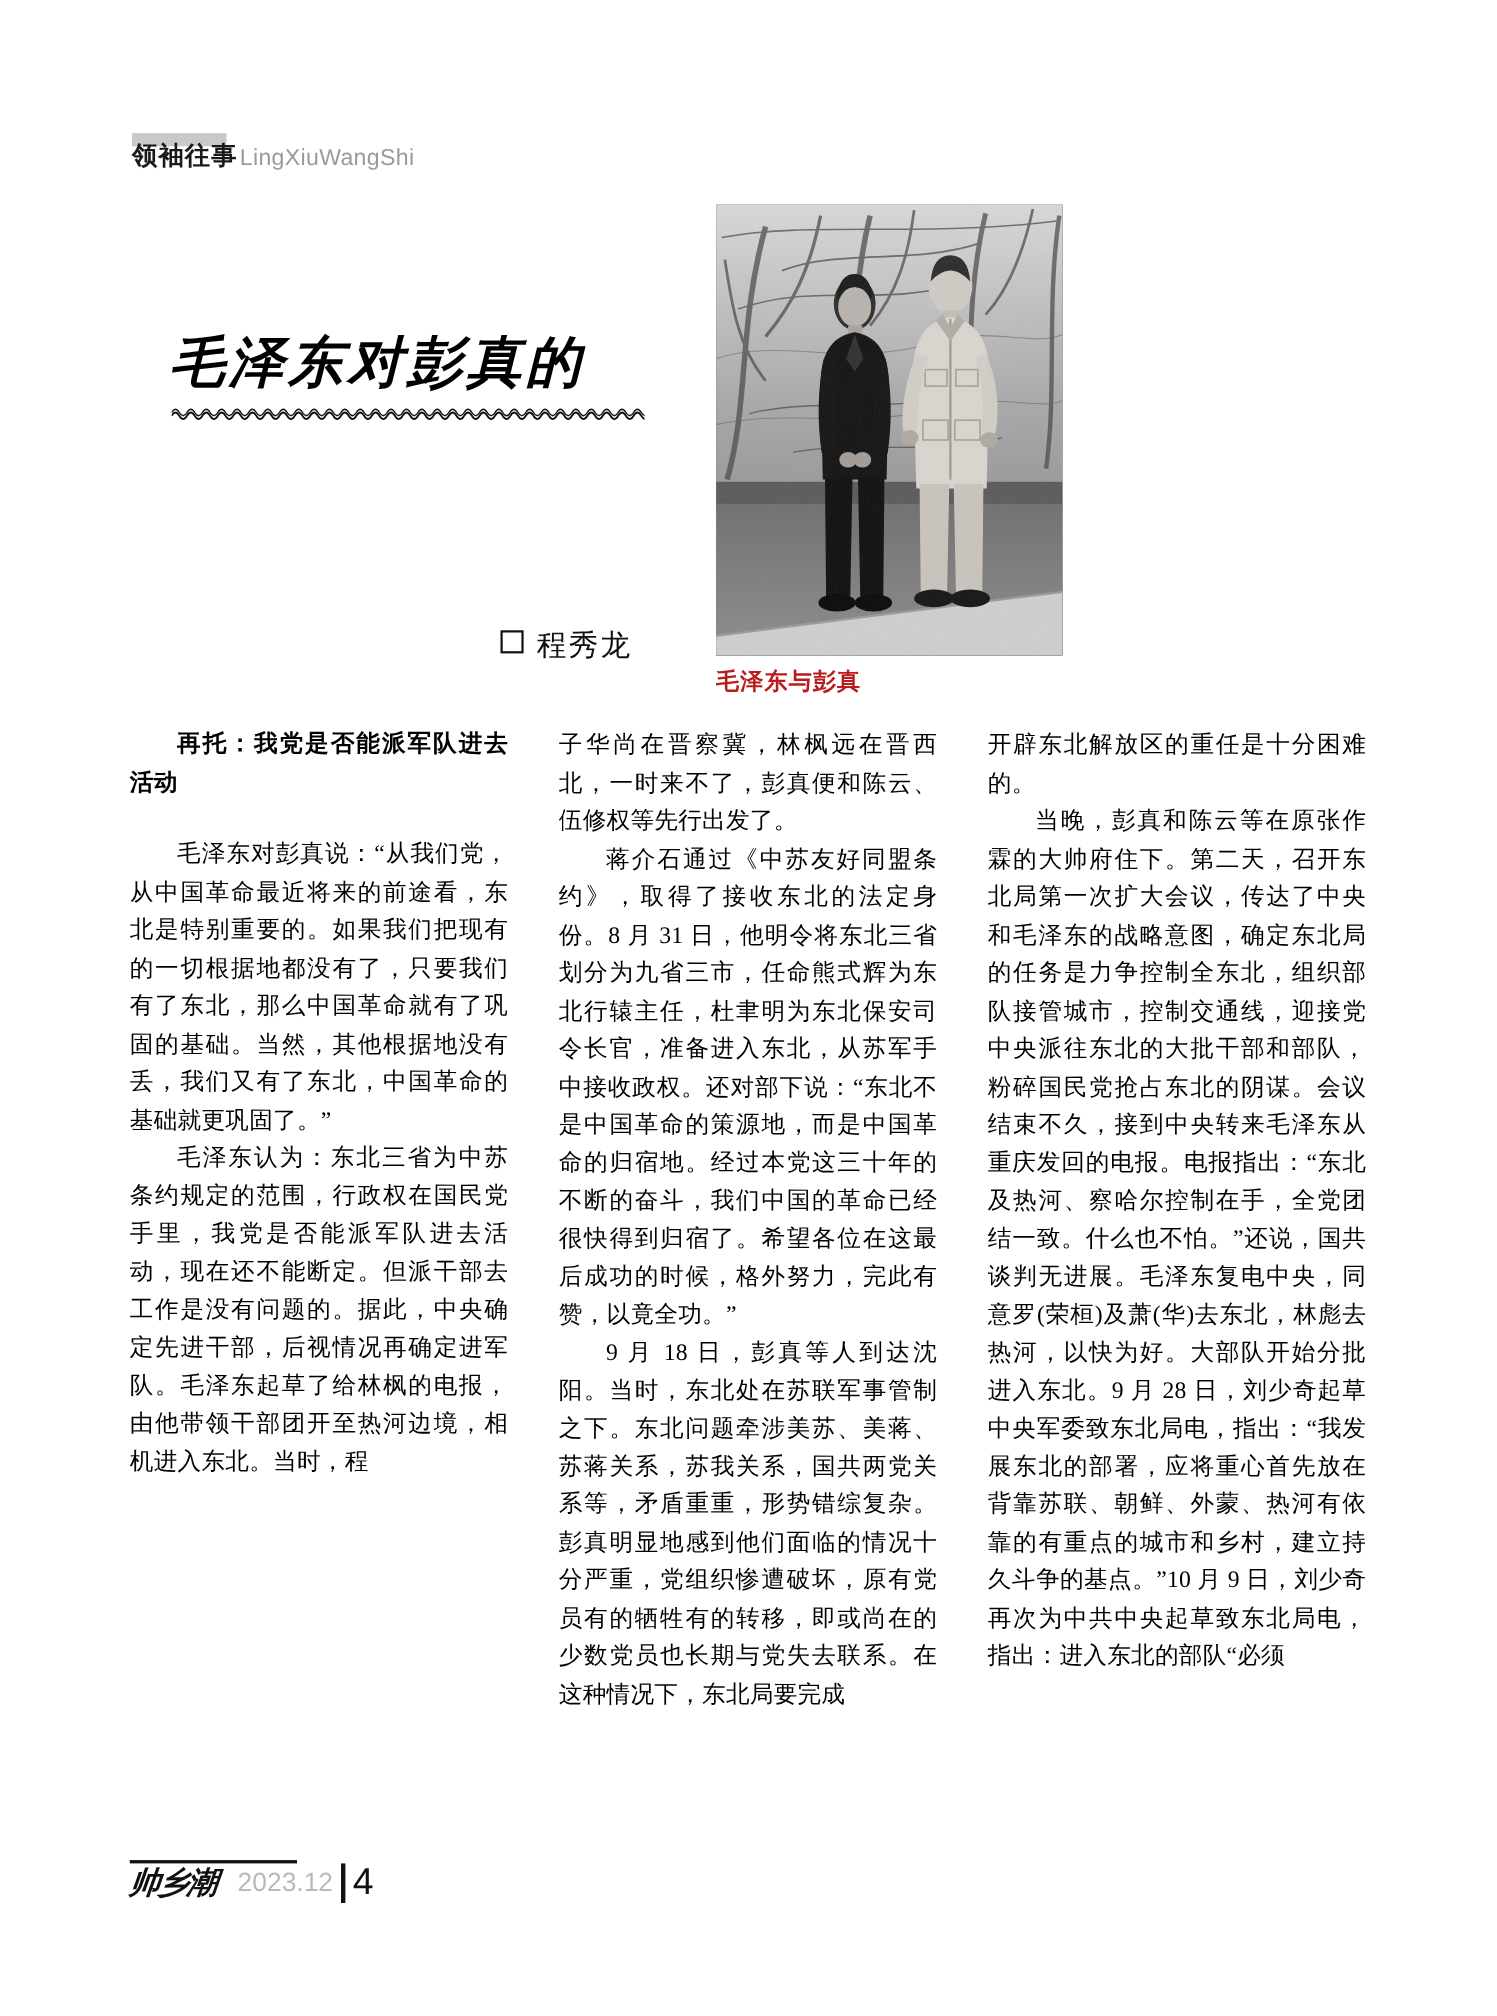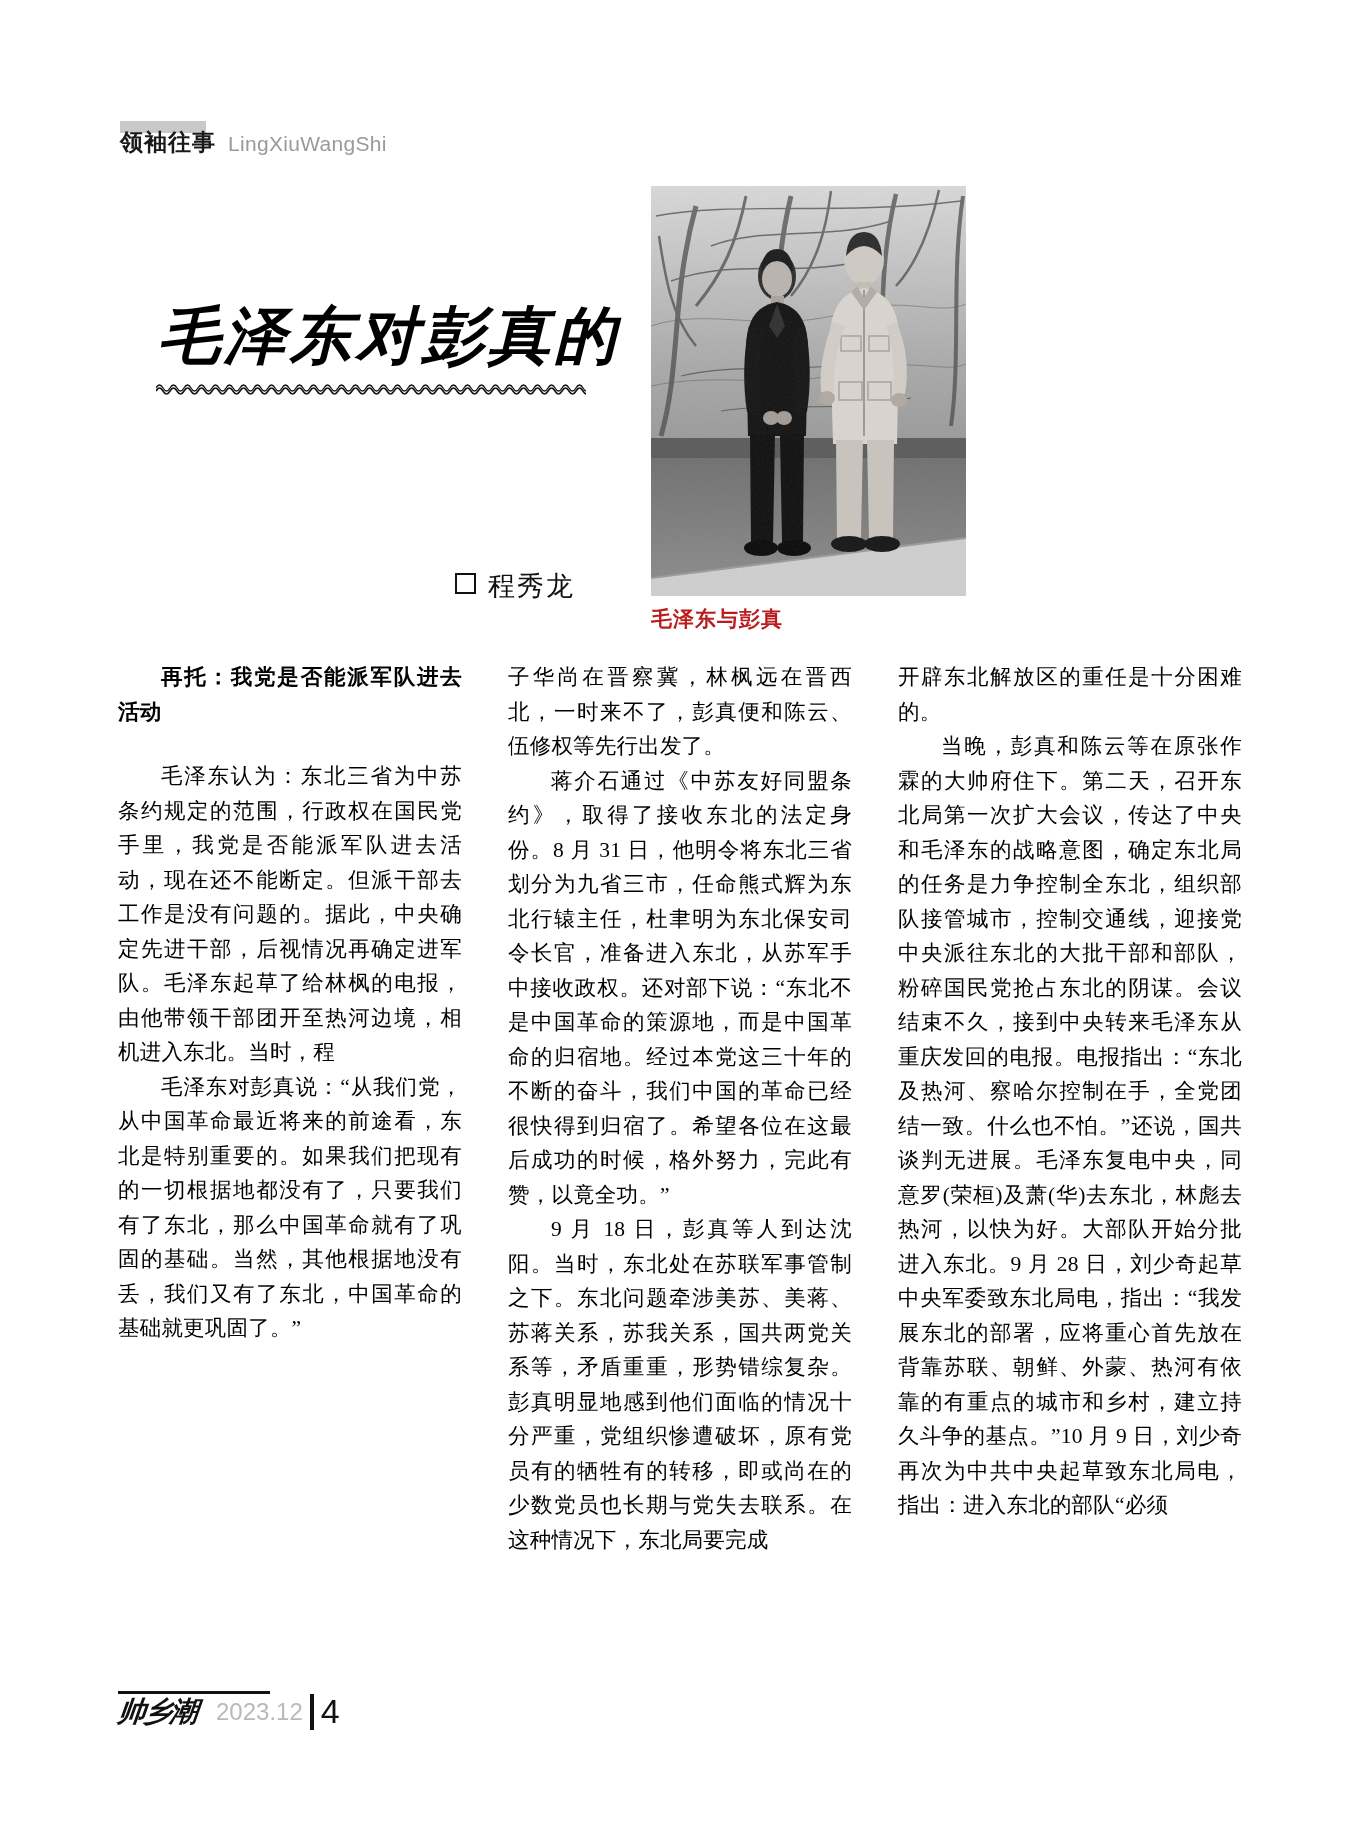--- a/index.html
+++ b/index.html
@@ -16,21 +16,20 @@
     overflow: hidden;
   }
 
   
   .runhead {
     position: absolute;
     left: 118px;
     top: 130px;
     display: flex;
     align-items: flex-end;
-    gap: 10px;
   }
   .runhead-cn {
     font-family: "DejaVu Sans", "Liberation Sans", sans-serif;
     font-weight: bold;
     font-size: 23px;
     letter-spacing: 1px;
     color: #1a1a1a;
     position: relative;
     padding: 1px 2px;
     line-height: 1;
@@ -63,23 +62,23 @@
     width: 480px;
   }
   .title-line1, .title-line2 {
     font-family: "DejaVu Serif", "Liberation Serif", serif;
     font-weight: bold;
     font-style: italic;
     color: #000;
     white-space: nowrap;
   }
   .title-line1 {
-    font-size: 62px;
+    font-size: 50px;
     letter-spacing: 4px;
-    text-align: right;
+    text-align: left;
     line-height: 1.15;
     padding-left: 14px;
   }
   .title-wave {
     width: 430px;
     height: 12px;
     margin: 12px 0 6px 16px;
     background-repeat: repeat-x;
     background-size: 14px 12px;
     background-image:
@@ -354,22 +353,22 @@
 
     <rect x="0" y="0" width="315" height="410" filter="url(#grain)" fill="#808080" opacity="0.35"></rect>
   </svg>
 </div>
 <div class="photo-caption">毛泽东与彭真</div>
 
 <div class="columns">
 
   <div class="col">
     <p class="sub">再托：我党是否能派军队进去活动</p>
+    <p>毛泽东对彭真说：“从我们党，从中国革命最近将来的前途看，东北是特别重要的。如果我们把现有的一切根据地都没有了，只要我们有了东北，那么中国革命就有了巩固的基础。当然，其他根据地没有丢，我们又有了东北，中国革命的基础就更巩固了。”</p>
     <p>毛泽东认为：东北三省为中苏条约规定的范围，行政权在国民党手里，我党是否能派军队进去活动，现在还不能断定。但派干部去工作是没有问题的。据此，中央确定先进干部，后视情况再确定进军队。毛泽东起草了给林枫的电报，由他带领干部团开至热河边境，相机进入东北。当时，程</p>
-    <p>毛泽东对彭真说：“从我们党，从中国革命最近将来的前途看，东北是特别重要的。如果我们把现有的一切根据地都没有了，只要我们有了东北，那么中国革命就有了巩固的基础。当然，其他根据地没有丢，我们又有了东北，中国革命的基础就更巩固了。”</p>
   </div>
 
   <div class="col">
     <p class="noind">子华尚在晋察冀，林枫远在晋西北，一时来不了，彭真便和陈云、伍修权等先行出发了。</p>
     <p>蒋介石通过《中苏友好同盟条约》，取得了接收东北的法定身份。8 月 31 日，他明令将东北三省划分为九省三市，任命熊式辉为东北行辕主任，杜聿明为东北保安司令长官，准备进入东北，从苏军手中接收政权。还对部下说：“东北不是中国革命的策源地，而是中国革命的归宿地。经过本党这三十年的不断的奋斗，我们中国的革命已经很快得到归宿了。希望各位在这最后成功的时候，格外努力，完此有赞，以竟全功。”</p>
     <p>9 月 18 日，彭真等人到达沈阳。当时，东北处在苏联军事管制之下。东北问题牵涉美苏、美蒋、苏蒋关系，苏我关系，国共两党关系等，矛盾重重，形势错综复杂。彭真明显地感到他们面临的情况十分严重，党组织惨遭破坏，原有党员有的牺牲有的转移，即或尚在的少数党员也长期与党失去联系。在这种情况下，东北局要完成</p>
   </div>
 
   <div class="col">
     <p class="noind">开辟东北解放区的重任是十分困难的。</p>

